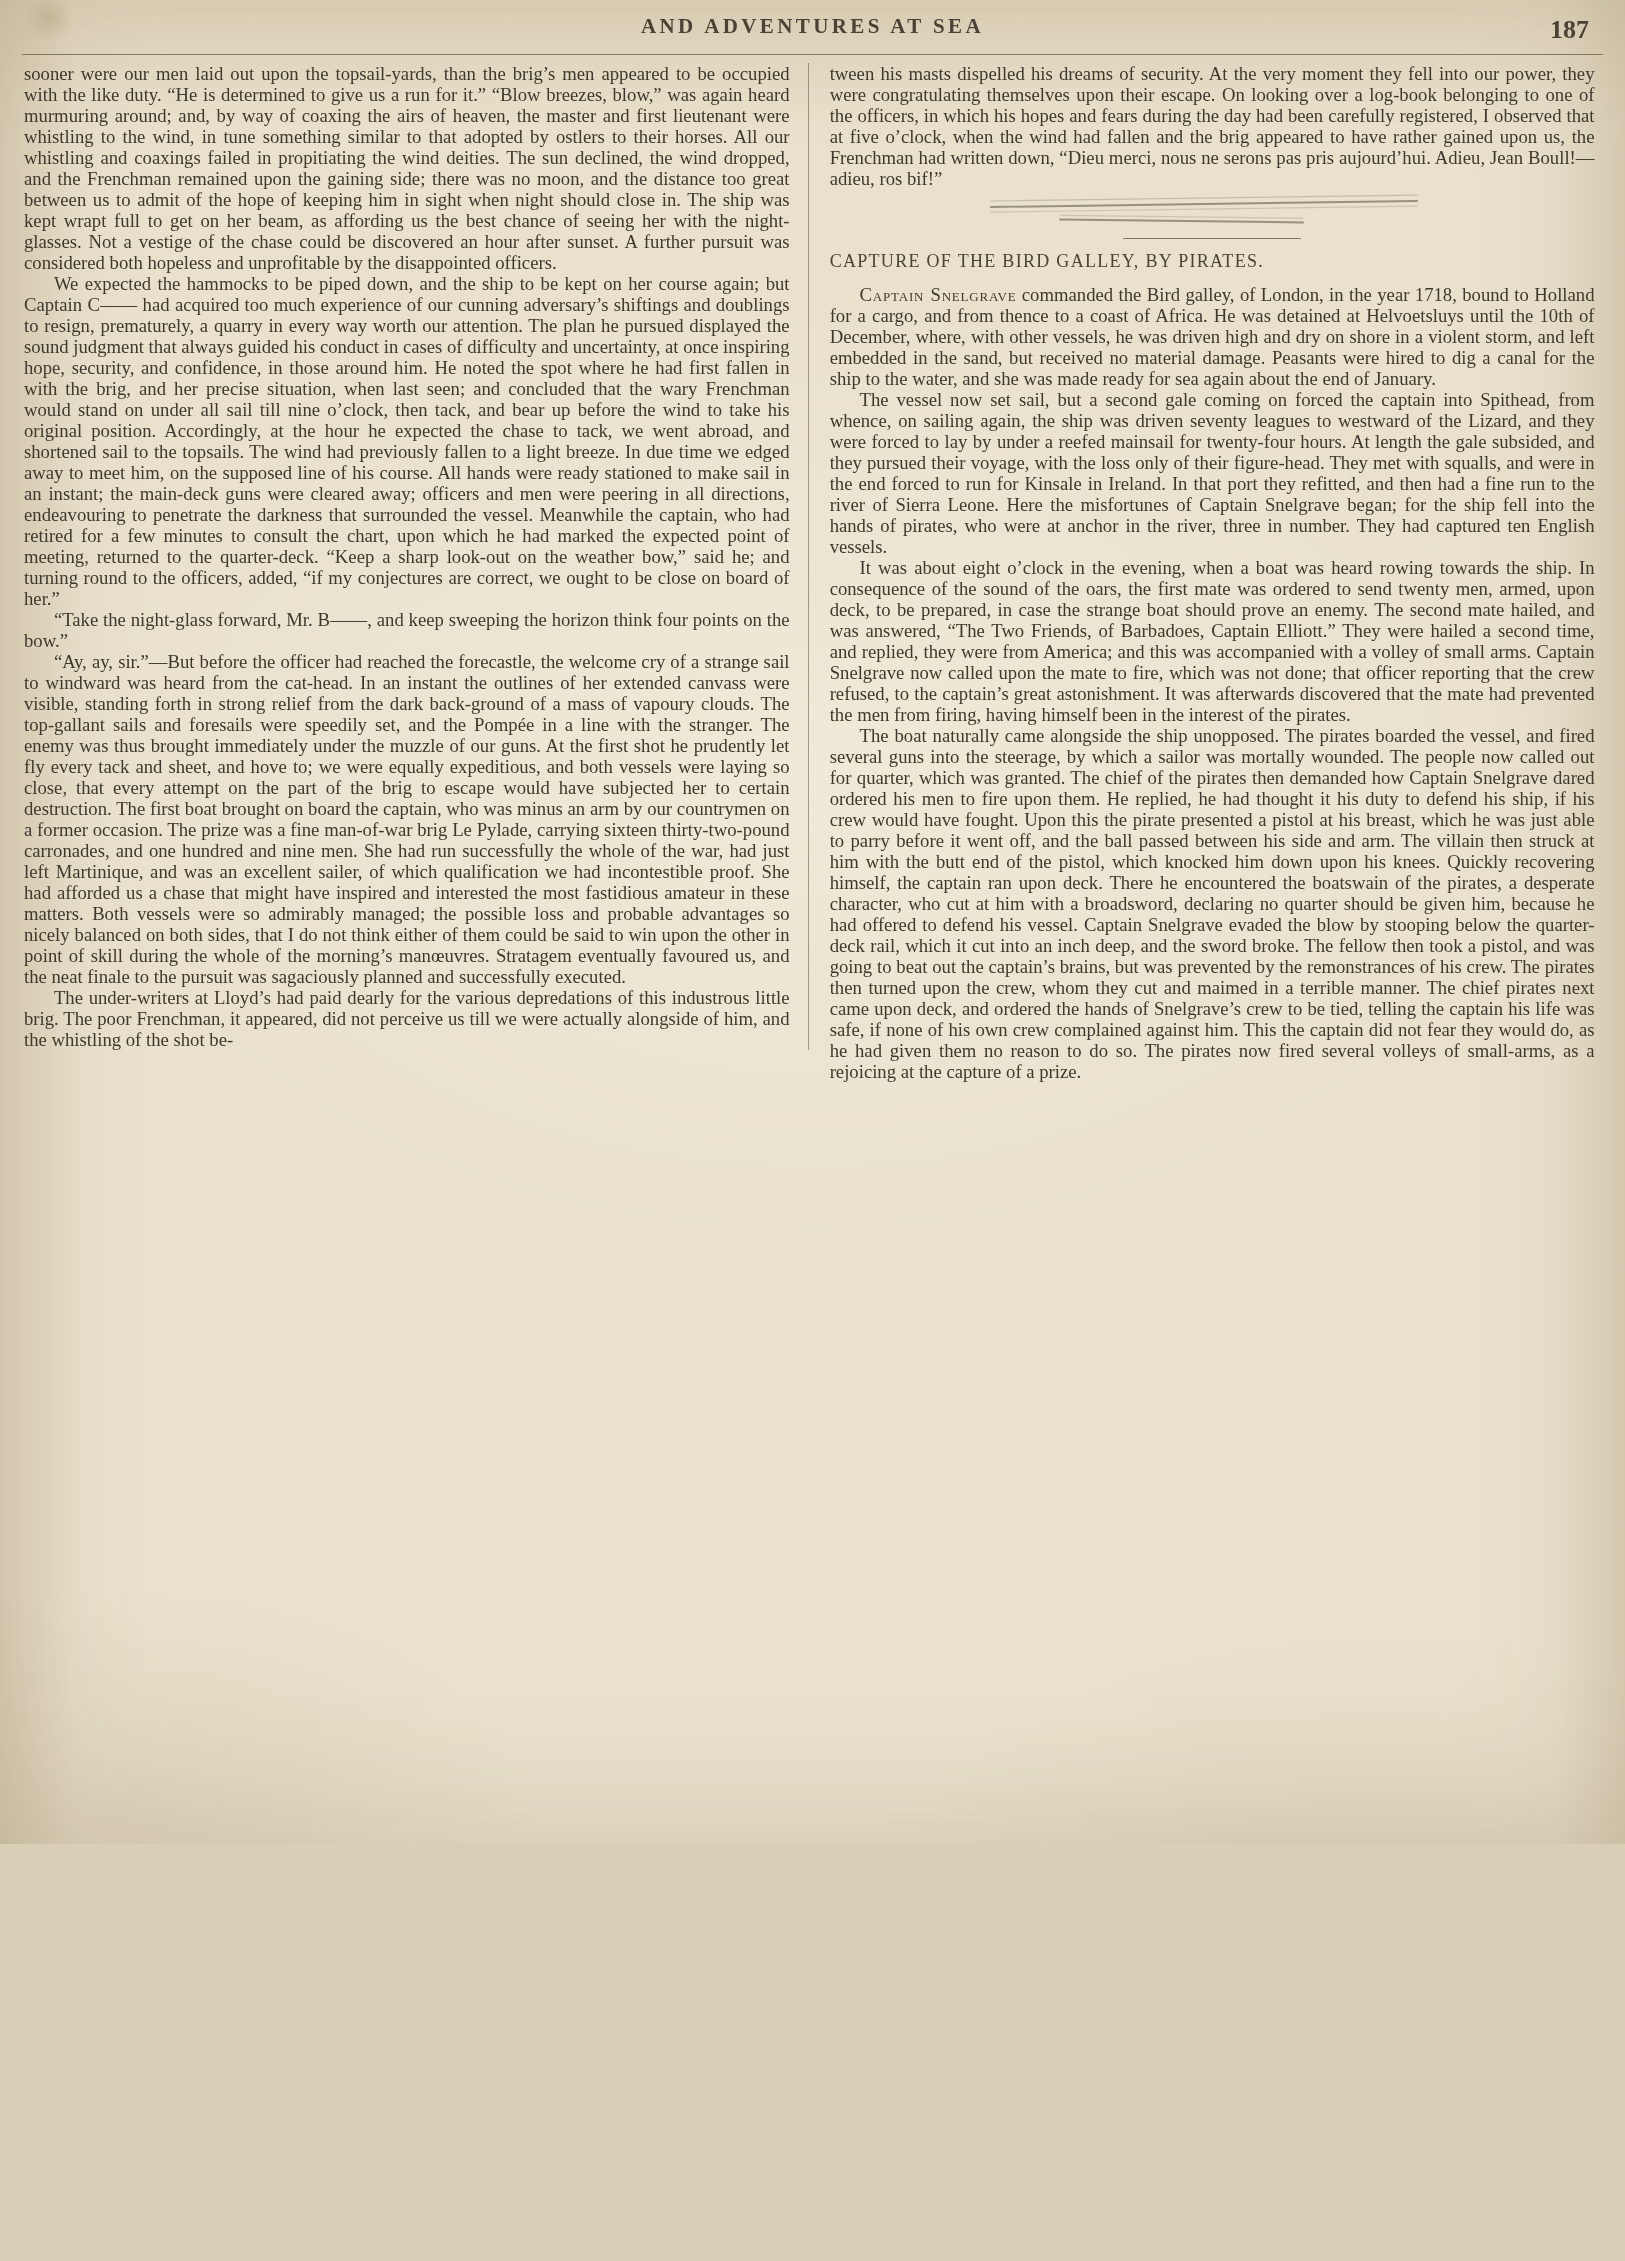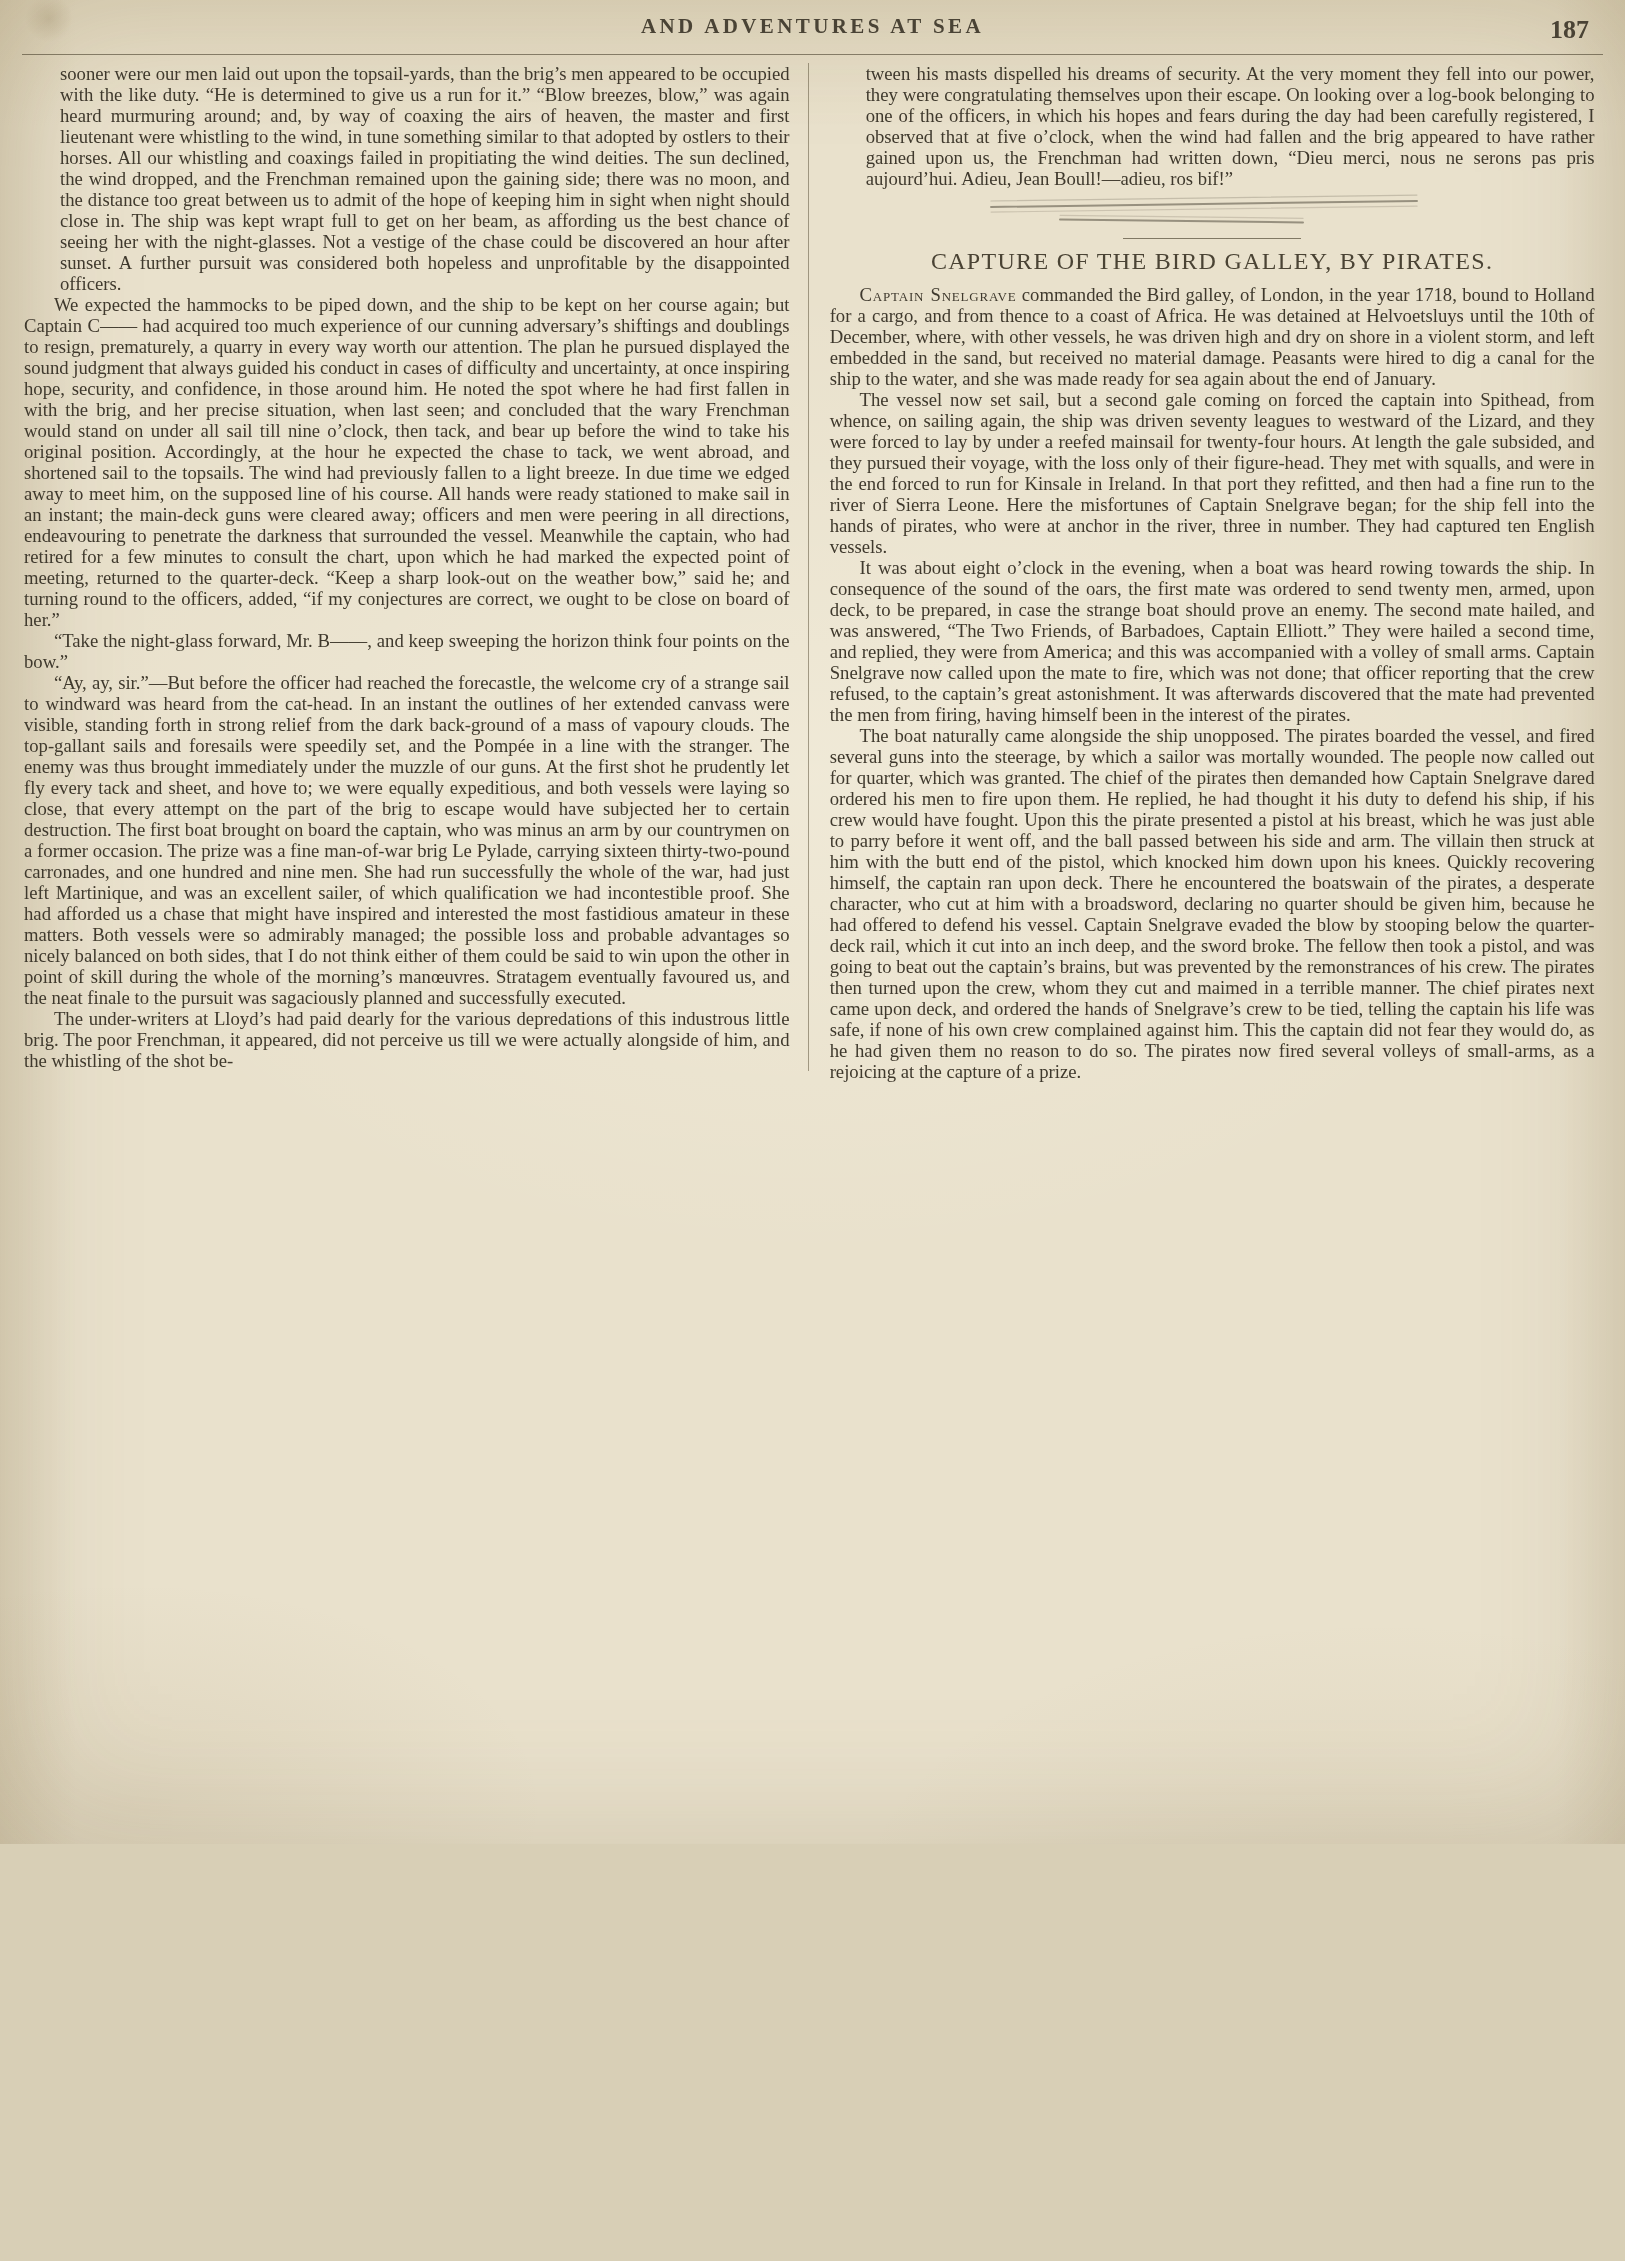--- a/index.html
+++ b/index.html
@@ -51,27 +51,27 @@
     align-items: flex-start;
     padding: 8.5px 30.5px 0 24px;
     font-size: 18.7px;
     line-height: 21px;
     text-align: justify;
   }
   .col { width: 50%; box-sizing: border-box; }
   .col-left  { padding-right: 18.7px; border-right: 0.8px solid rgba(84,73,50,0.50); }
   .col-right { padding-left: 20.4px; }
   p { margin: 0; text-indent: 1.6em; }
-  p.noindent { text-indent: 0; margin-left: 36px; }
+  p.noindent { text-indent: 0; }
   .lead-in { font-variant: small-caps; letter-spacing: 0.8px; margin-top: 36px; }
   .section-heading {
-    font-size: 24px;
+    font-size: 18px;
     font-weight: normal;
     letter-spacing: 1.3px;
-    text-align: center;
+    text-align: left;
     text-indent: 0;
     margin: 12px 0 12px 0;
     color: #4a4334;
   }
   .section-rule {
     width: 178px;
     margin: 8.5px auto 0 auto;
     border-top: 1.7px solid rgba(72,63,44,0.65);
   }
   .scribble { position: relative; height: 37px; margin: 3.4px 0 0 0; }

